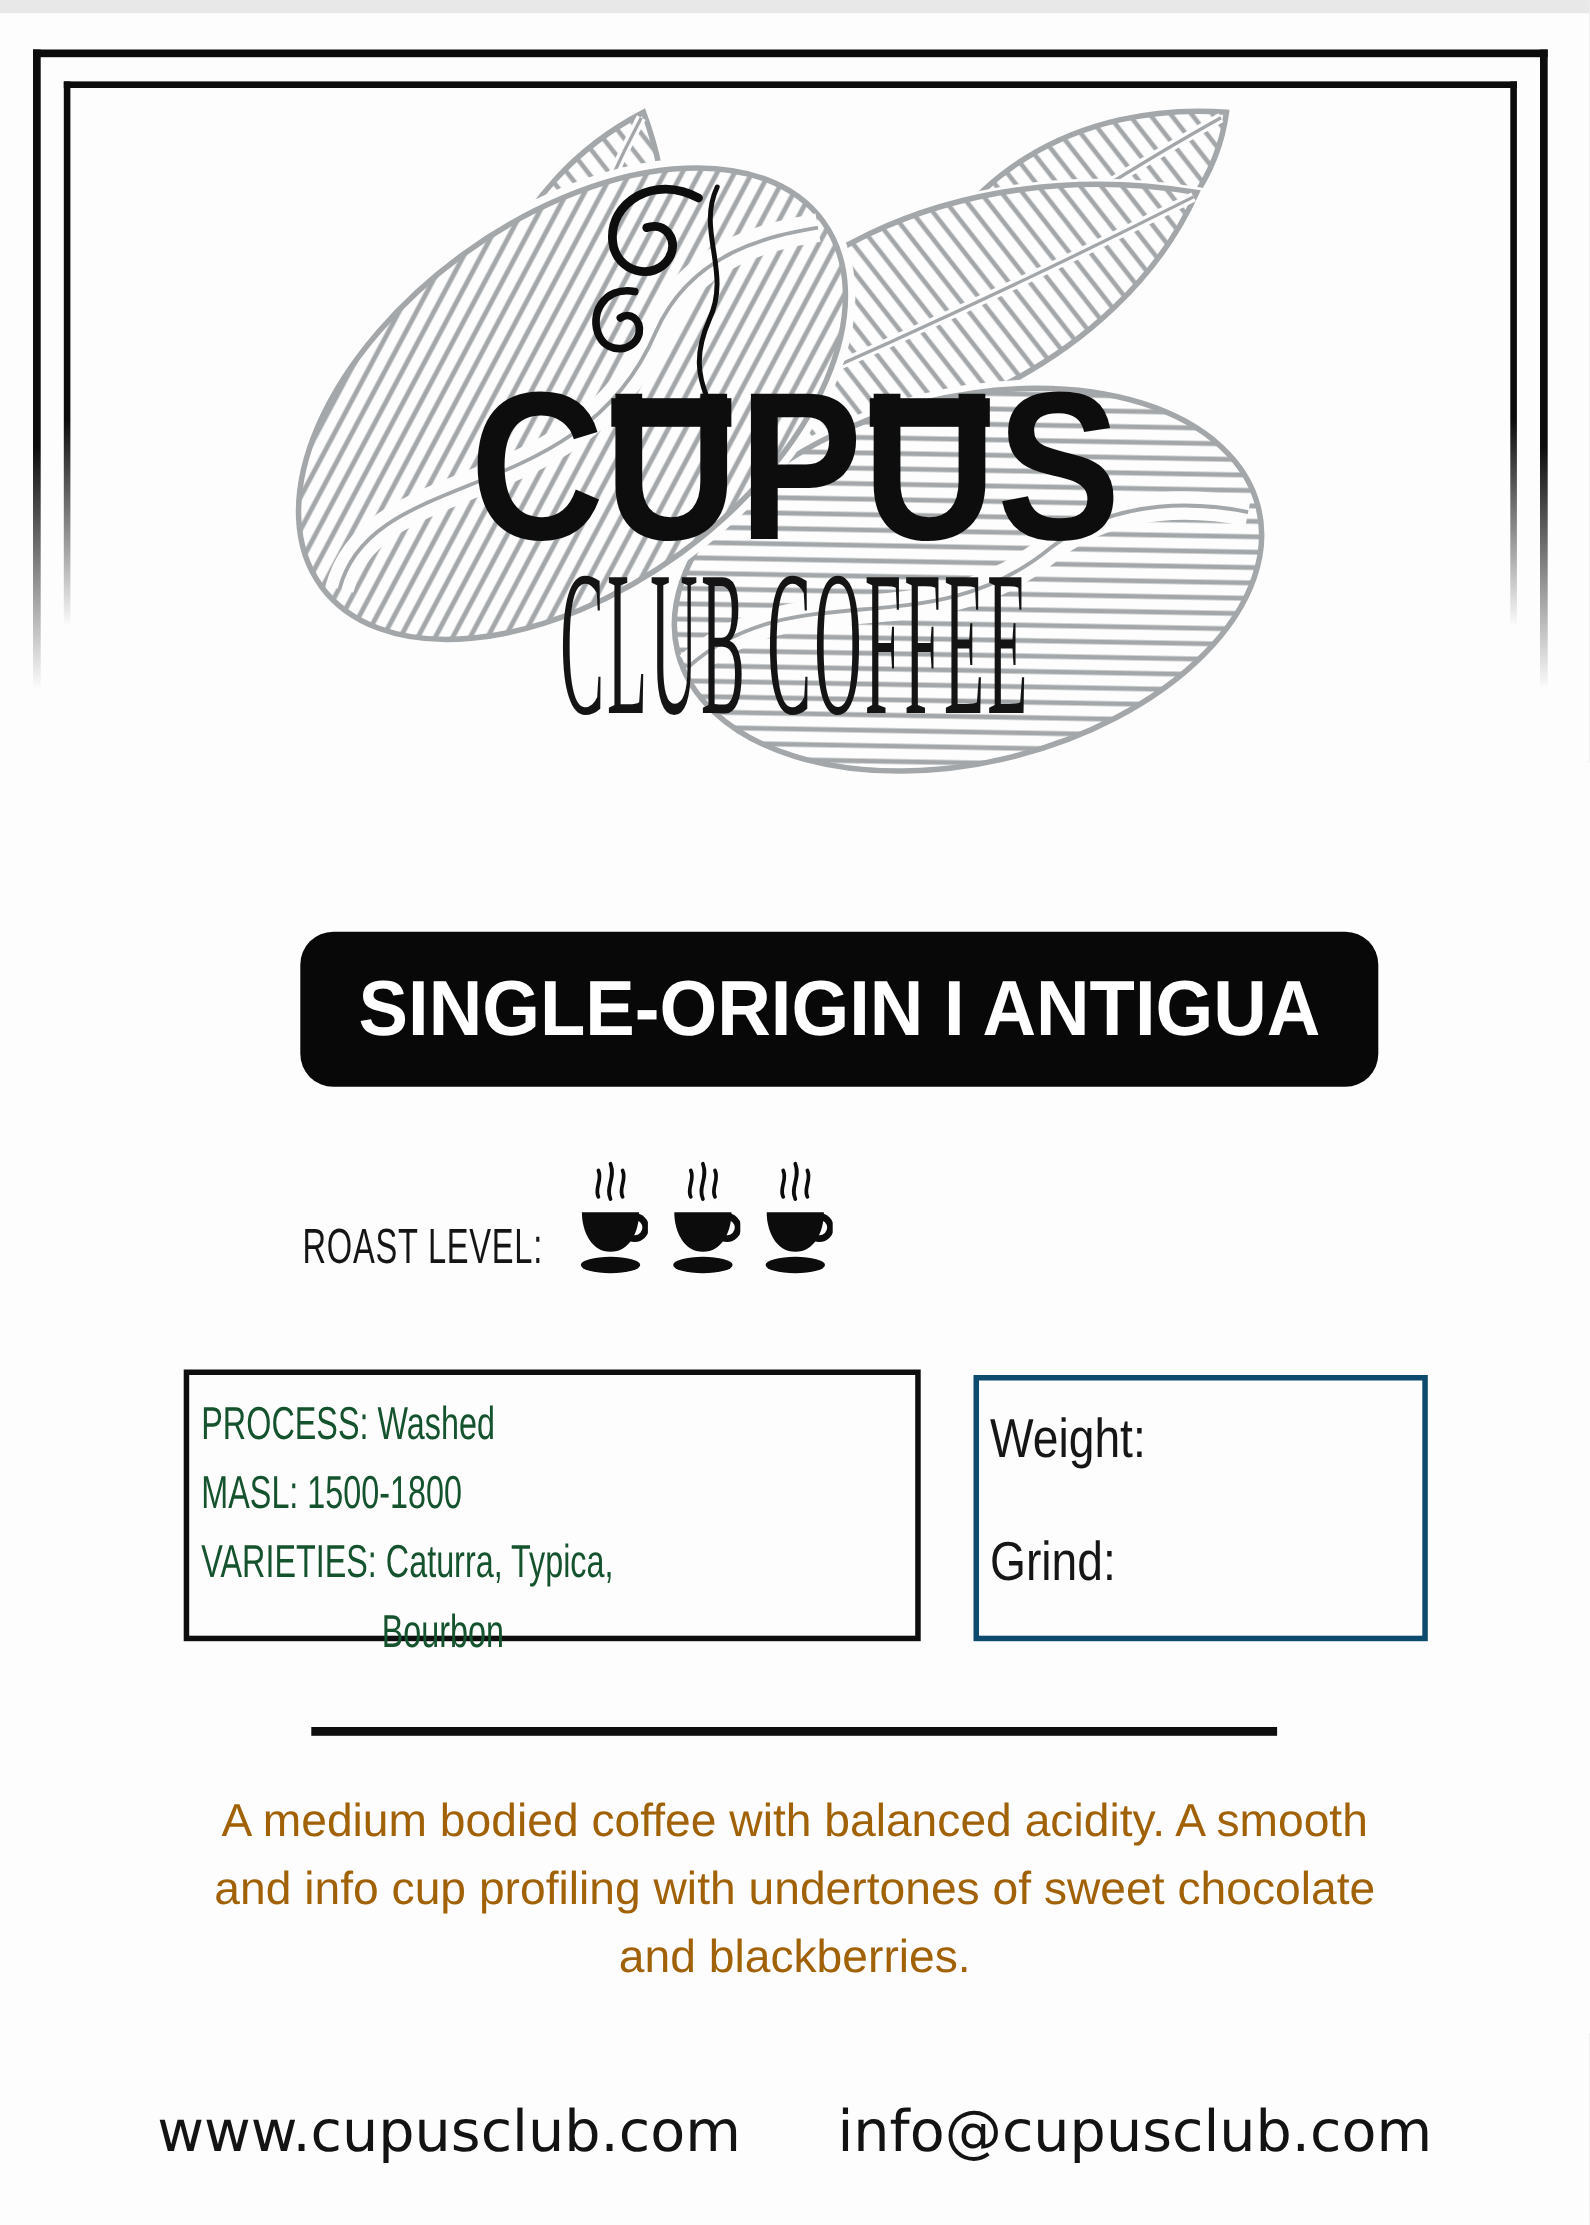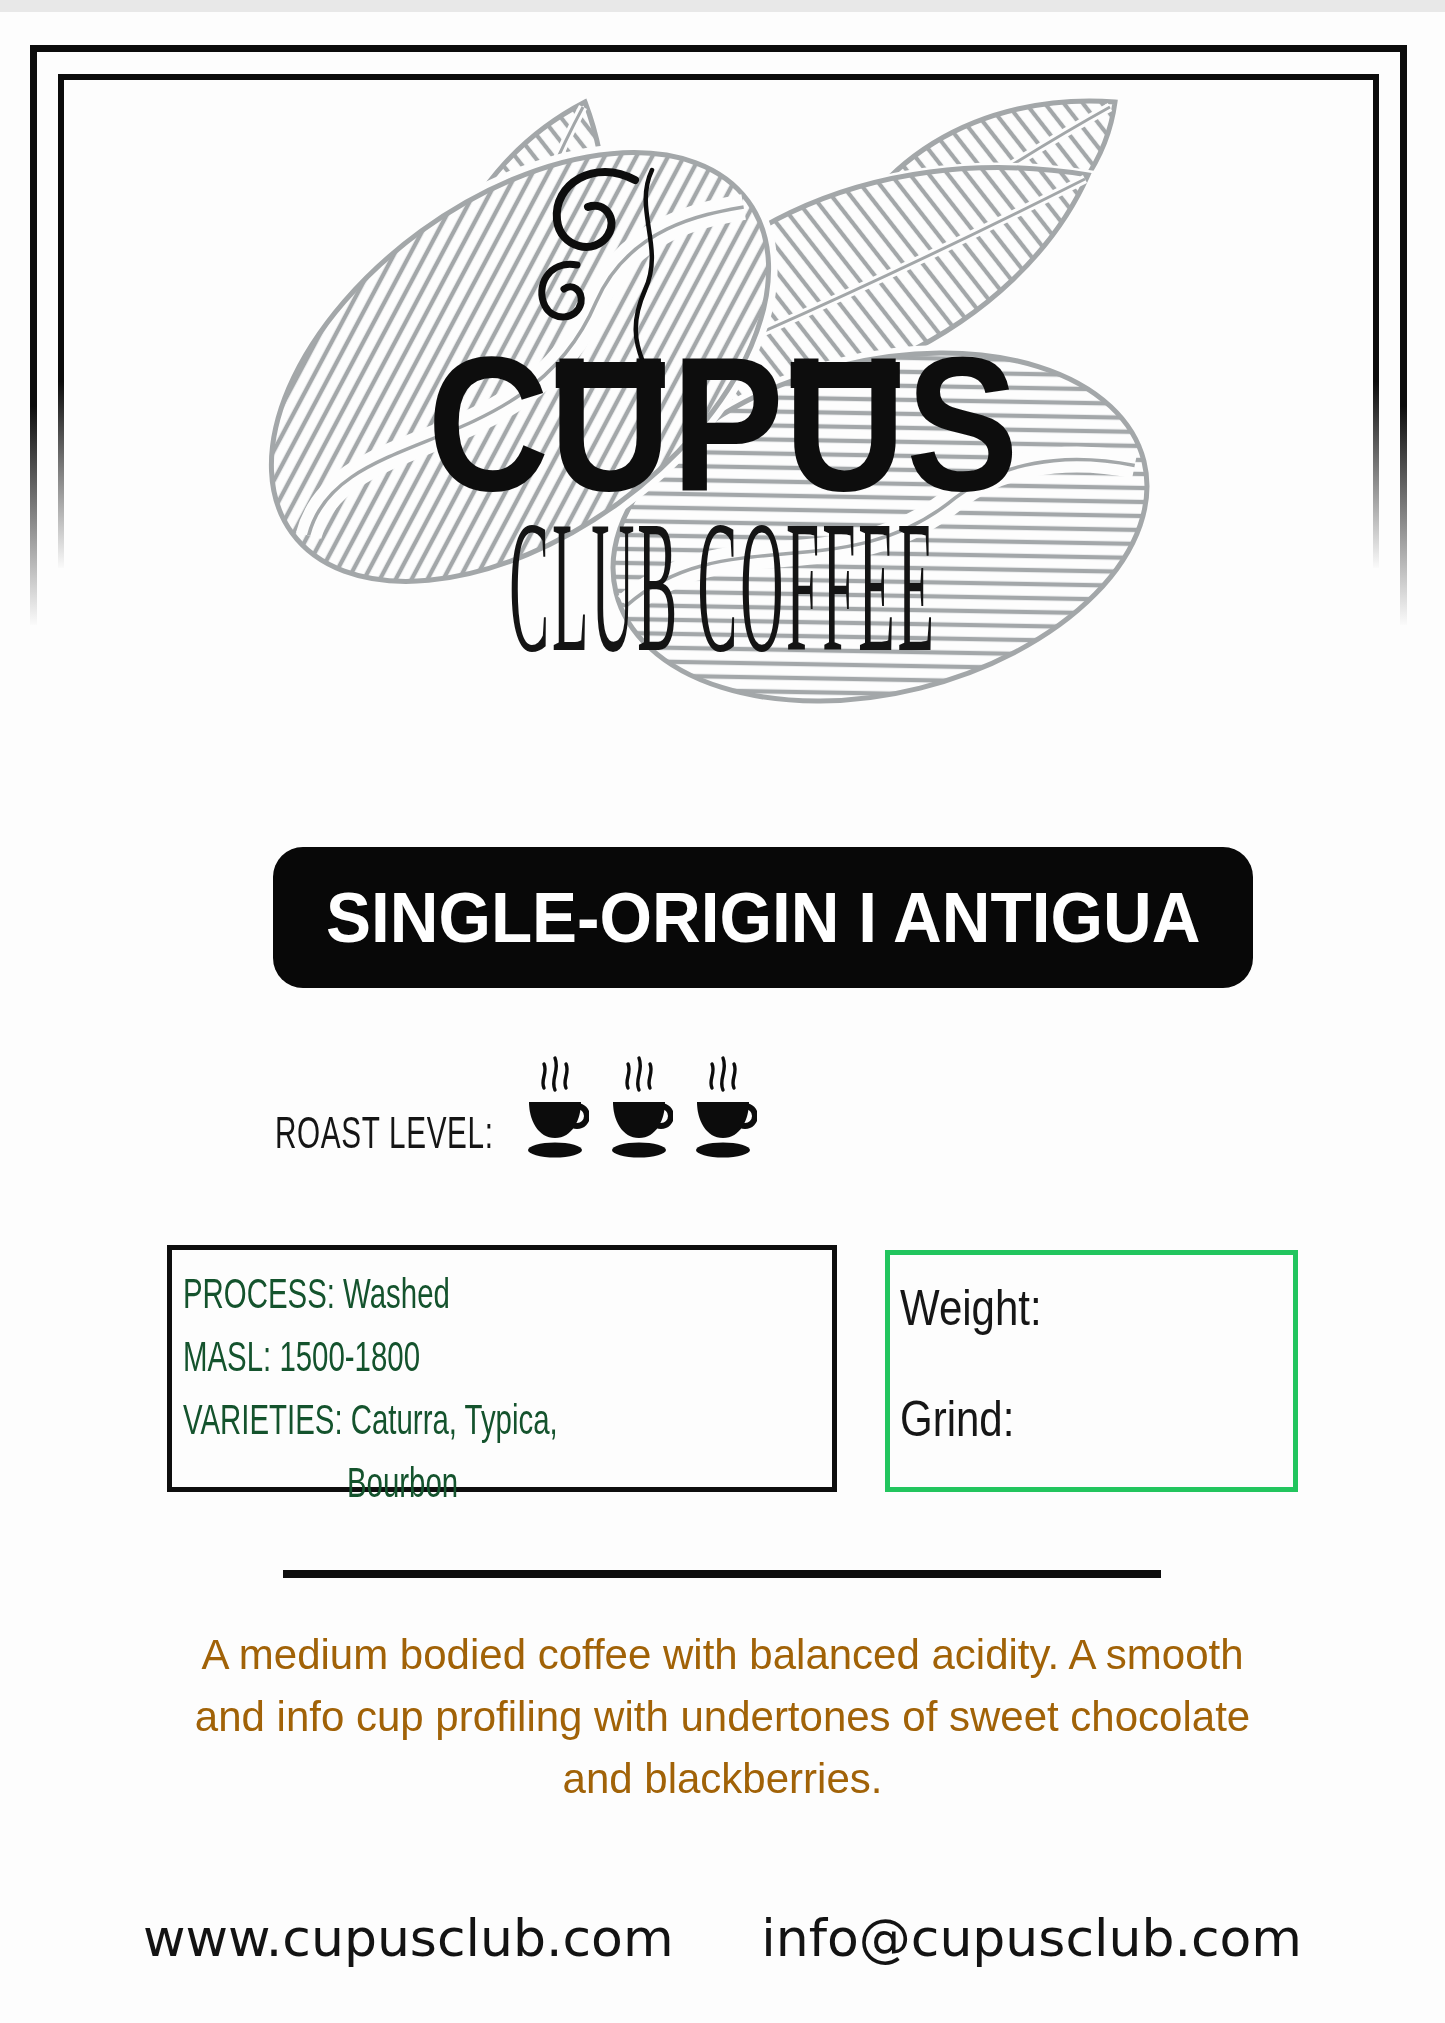--- a/index.html
+++ b/index.html
@@ -61,21 +61,21 @@
   .specs-box{
     left:167px;top:1233px;width:670px;height:247px;
     border:5px solid #0e0e0e;box-sizing:border-box;
     padding:12px 0 0 11px;
   }
   .spec-line{font-size:42px;line-height:63px;white-space:nowrap;color:#14532d;}
   .spec-line .inner{display:inline-block;transform:scaleX(0.70);transform-origin:left center;white-space:nowrap;}
   .spec-cont{margin-left:164px;}
   .order-box{
     left:885px;top:1238px;width:413px;height:242px;
-    border:5px solid #22c55e;box-sizing:border-box;
+    border:5px solid #0c4a6e;box-sizing:border-box;
     padding:26px 0 0 10px;
   }
   .order-line{font-size:50px;line-height:1.1;white-space:nowrap;color:#161616;}
   .order-line .inner{display:inline-block;transform:scaleX(0.84);transform-origin:left center;}
   .order-gap{margin-top:56px;}
   
   .divider-rule{left:283px;top:1558px;width:878px;height:8px;background:#0e0e0e;}
   .description{
     left:0;top:1612px;width:1445px;text-align:center;
     font-size:42px;line-height:62px;color:#a16207;

